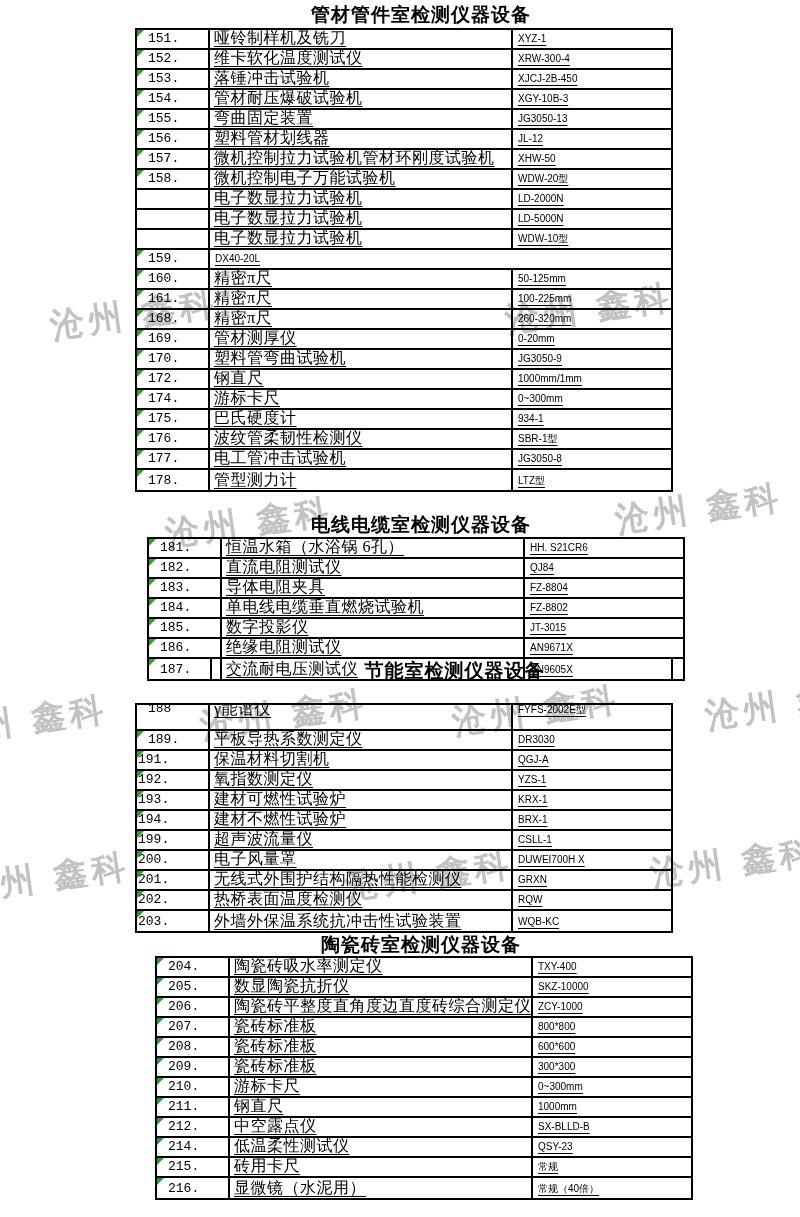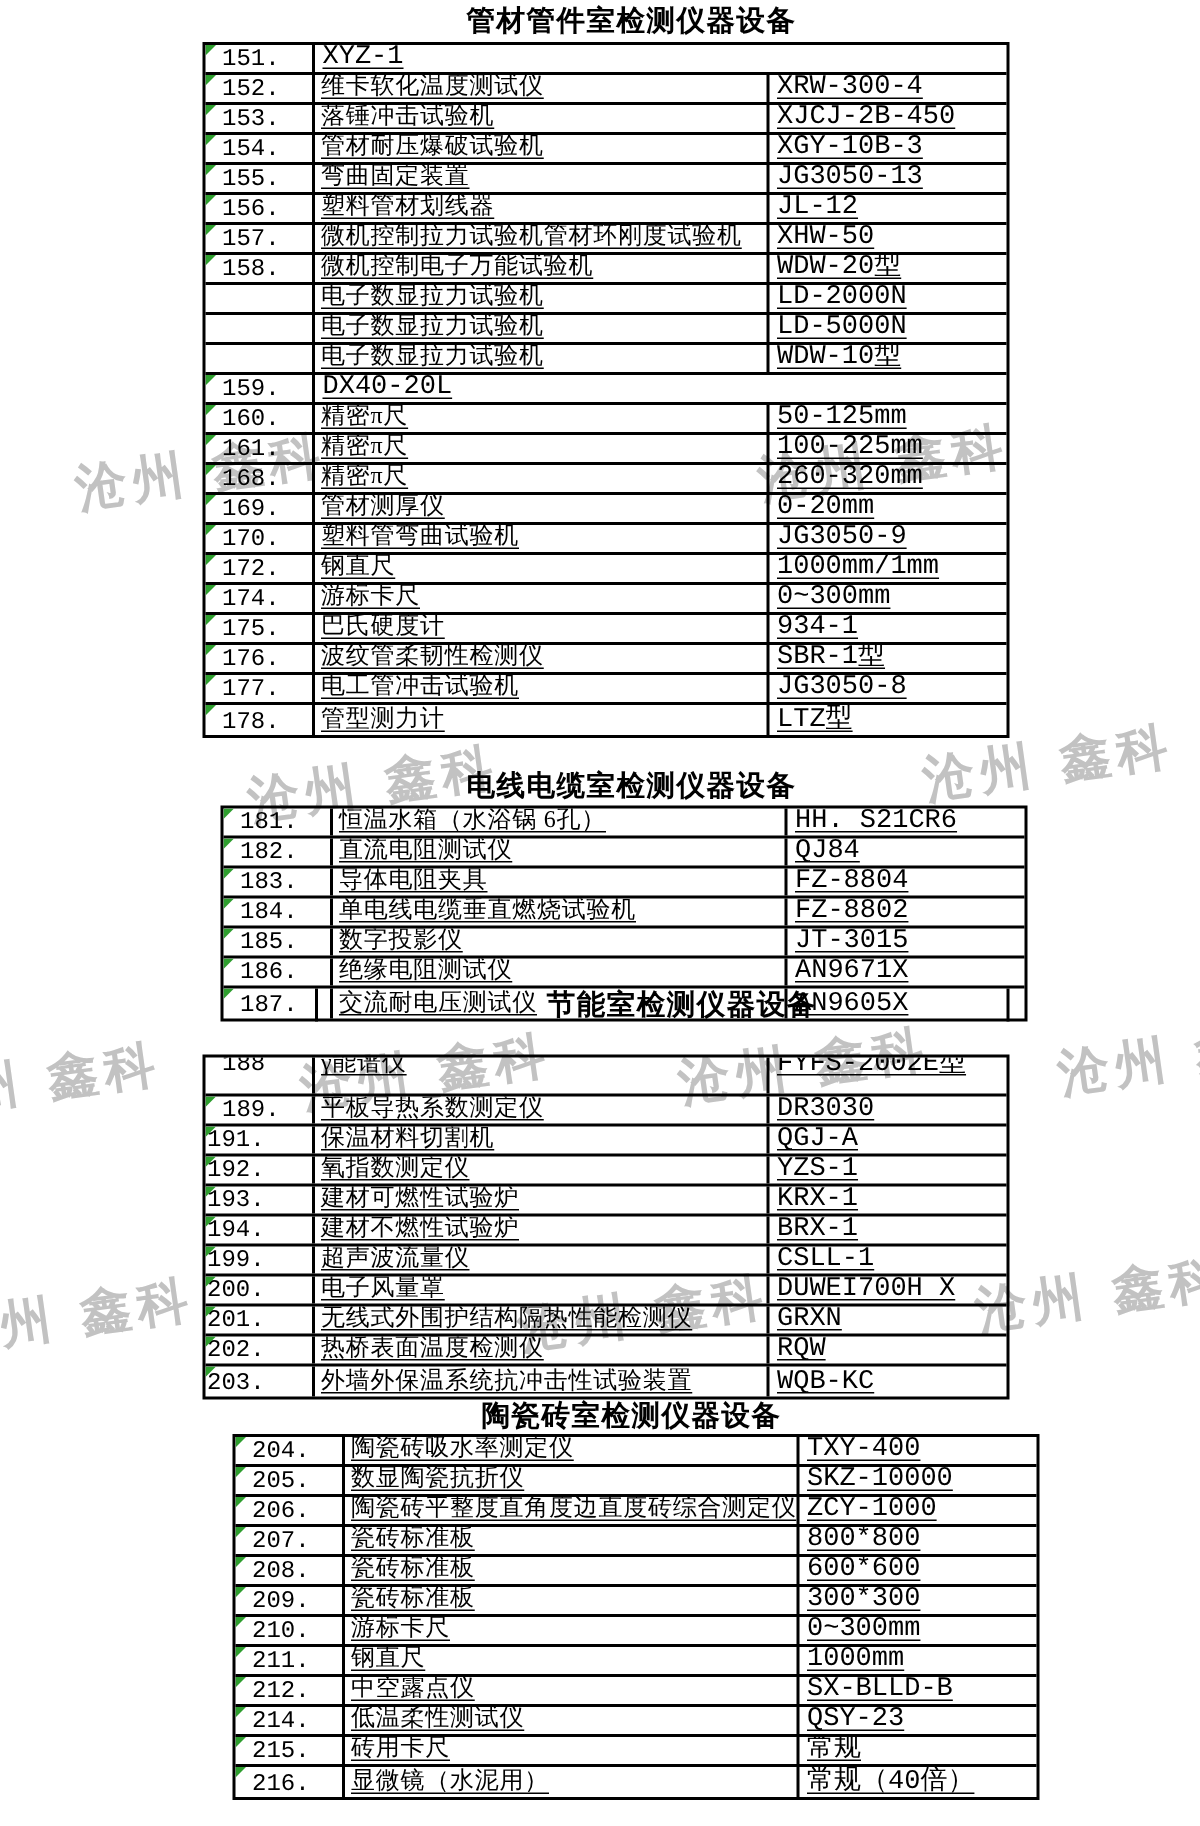--- a/index.html
+++ b/index.html
@@ -28,24 +28,24 @@
   .row { display:flex; height:20px; box-sizing:border-box; border-bottom:2px solid var(--bd); }
   .row:last-child { border-bottom:none; }
   .row.tall { height:26px; }
   .cell { box-sizing:border-box; display:flex; align-items:flex-end; overflow:hidden; }
   .cell.num { width:73px; border-right:2px solid var(--bd); position:relative;
               padding:0 0 2px 11px; }
   .cell.num.flush { padding-left:1px; }
   .cell.name { width:303px; border-right:2px solid var(--bd); padding:0 0 2px 4px; }
   .cell.model { flex:1; padding:0 0 2px 5px; }
   .tall .cell { align-items:center; padding-bottom:16px; }
-  .numtext { font-family:"Liberation Mono", monospace; font-size:16px; line-height:14px; }
+  .numtext { font-family:"Liberation Mono", monospace; font-size:13px; line-height:14px; }
   .u { text-decoration:underline; text-underline-offset:3px; text-decoration-thickness:1px; }
   .name .u { font-size:16px; line-height:16px; letter-spacing:0.5px; white-space:nowrap; }
-  .model .u { font-family:Liberation Mono, monospace; font-size:18px; line-height:15px; white-space:nowrap;text-align:right; }
+  .model .u { font-family:Liberation Sans, sans-serif; font-size:10px; line-height:15px; white-space:nowrap;text-align:right; }
   .tri { position:absolute; top:0; left:0; width:0; height:0;
          border-top:7px solid var(--marker); border-right:7px solid transparent; }
 </style>
 </head>
 <body>
 
 <div class="page">
   <div class="wm-layer">
       <div class="wm" style="left: 50px; top: 292px;">沧州 鑫科</div>
       <div class="wm" style="left: 505px; top: 286px;">沧州 鑫科</div>
@@ -60,20 +60,23 @@
       <div class="wm" style="left: 650px; top: 840px;">沧州 鑫科</div>
     </div>
   <div class="doc">
     <div class="sec-title t1">管材管件室检测仪器设备</div>
     <div class="sec-table s1">
         <div class="row">
           <div class="cell num">
             <i class="tri"></i>
             <span class="numtext">151.</span>
           </div>
+          <div class="cell name">
+            <span class="u">哑铃制样机及铣刀</span>
+          </div>
           <div class="cell model">
             <span class="u">XYZ-1</span>
           </div>
         </div>
         <div class="row">
           <div class="cell num">
             <i class="tri"></i>
             <span class="numtext">152.</span>
           </div>
           <div class="cell name">

